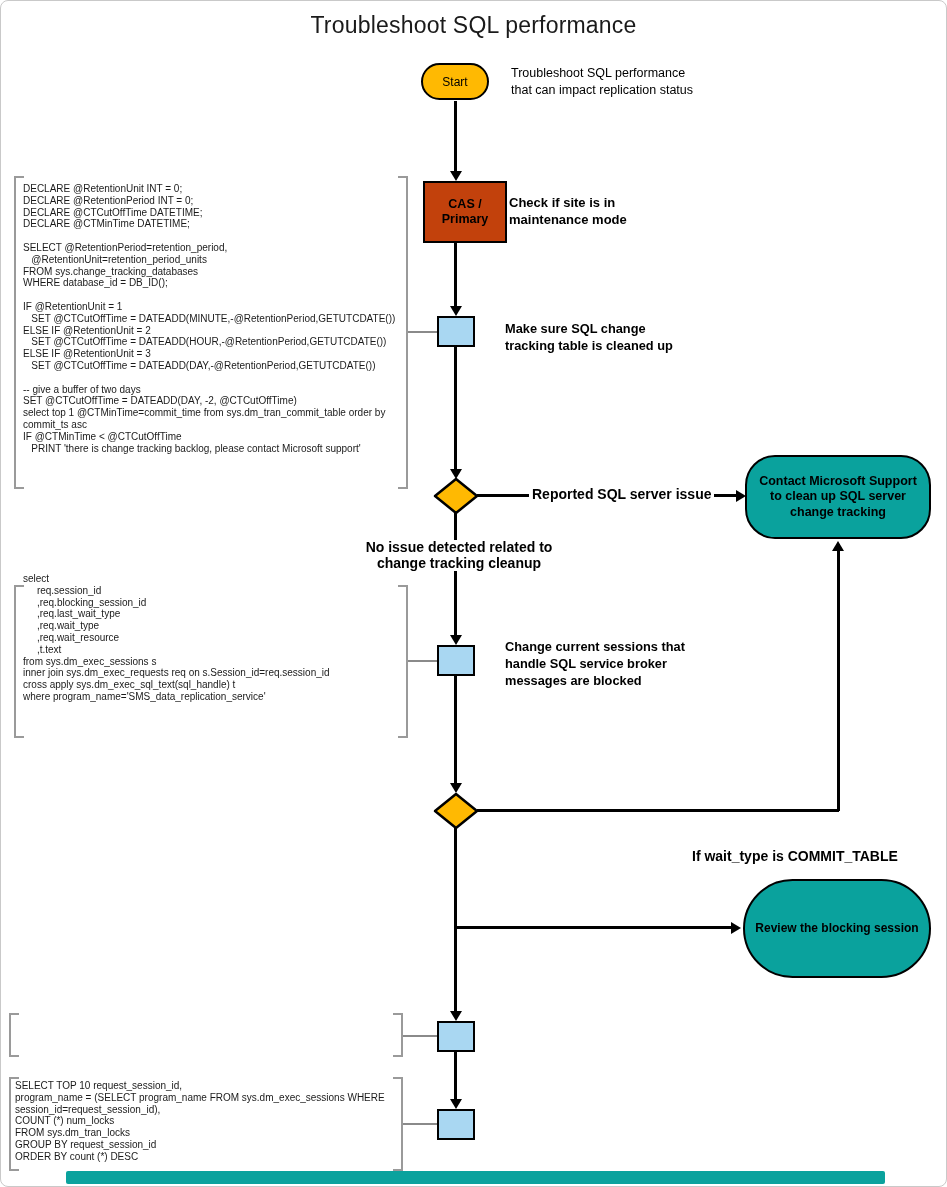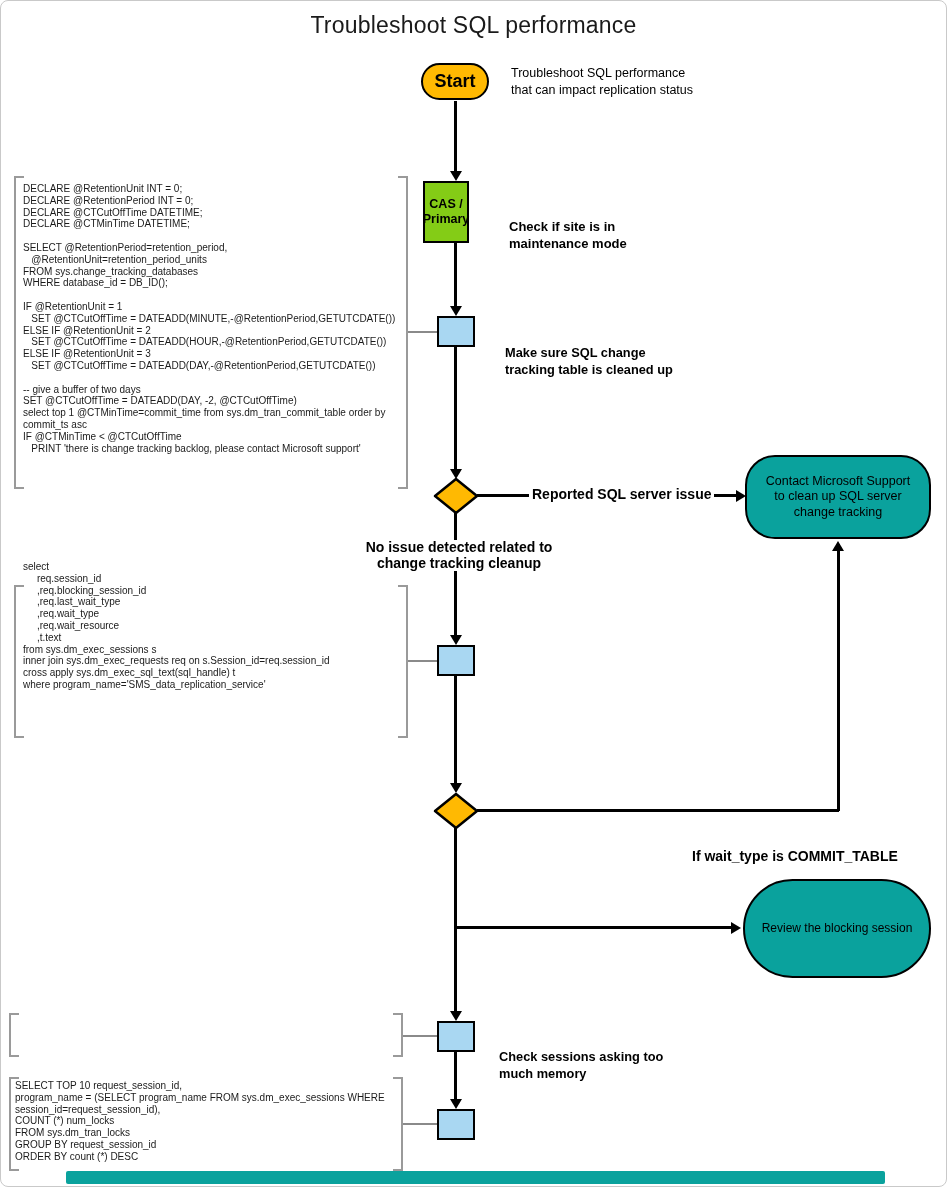--- a/index.html
+++ b/index.html
@@ -7,38 +7,38 @@
     position:relative;width:945px;height:1185px;margin:0;
     background:#fff;border:1px solid #c9c9c9;border-radius:8px;
     font-family:"Liberation Sans",sans-serif;color:#000;overflow:hidden;
   }
   .title{
     position:absolute;left:0;top:11px;width:100%;text-align:center;
     font-size:23px;font-weight:400;color:#1a1a1a;letter-spacing:.2px;
   }
   .node{position:absolute;display:flex;align-items:center;justify-content:center;
     border:2.5px solid #000;box-sizing:border-box;text-align:center;}
-  .start{border-radius:19px;font-weight:bold;font-size:18px;}
+  .start{border-radius:19px;font-weight:normal;font-size:12px;}
   .proc{font-weight:bold;font-size:12.5px;line-height:15px;white-space:pre-line;}
   .smallbox{border:2.5px solid #000;}
-  .terminal{font-weight:normal;font-size:12.5px;line-height:15.5px;white-space:pre-line;}
+  .terminal{font-weight:bold;font-size:12.5px;line-height:15.5px;white-space:pre-line;}
   .vline,.hline{position:absolute;background:#000;}
   .vline{width:3px;}
   .hline{height:3px;}
   .gline{position:absolute;background:#8a8a8a;height:2px;}
   .arr-d{position:absolute;width:0;height:0;
     border-left:6px solid transparent;border-right:6px solid transparent;border-top:10px solid #000;}
   .arr-r{position:absolute;width:0;height:0;
     border-top:6px solid transparent;border-bottom:6px solid transparent;border-left:10px solid #000;}
   .arr-u{position:absolute;width:0;height:0;
     border-left:6px solid transparent;border-right:6px solid transparent;border-bottom:10px solid #000;}
   .brkL{position:absolute;width:10px;border:2px solid #9a9a9a;border-right:none;box-sizing:border-box;}
   .brkR{position:absolute;width:10px;border:2px solid #9a9a9a;border-left:none;box-sizing:border-box;}
   .code{position:absolute;font-size:10px;line-height:11.8px;white-space:pre;color:#1a1a1a;}
-  .note{position:absolute;font-weight:bold;font-size:12.8px;line-height:17px;white-space:pre-line;margin-top:24px;}
+  .note{position:absolute;font-weight:bold;font-size:12.8px;line-height:17px;white-space:pre-line;}
   .note-normal{position:absolute;font-weight:400;font-size:12.5px;line-height:17px;white-space:pre-line;}
   .elabel{position:absolute;font-weight:bold;font-size:14px;line-height:15.5px;
     background:#fff;white-space:pre-line;padding:0 3px;}
   .elabel.center{text-align:center;}
   .footerbar{position:absolute;border-radius:2px;}
 </style>
 </head>
 <body>
 
 <div class="canvas">
@@ -93,21 +93,21 @@
 -- give a buffer of two days
 SET @CTCutOffTime = DATEADD(DAY, -2, @CTCutOffTime)
 select top 1 @CTMinTime=commit_time from sys.dm_tran_commit_table order by
 commit_ts asc
 IF @CTMinTime &lt; @CTCutOffTime
    PRINT 'there is change tracking backlog, please contact Microsoft support'</div>
 
   <div class="brkL" style="left:13px;top:584px;height:153px"></div>
   <div class="brkR" style="left:397px;top:584px;height:153px"></div>
   <div class="gline" style="left:407px;top:659px;width:29px"></div>
-  <div class="code" style="left:22px;top:560px">select
+  <div class="code" style="left:22px;top:572px">select
      req.session_id
      ,req.blocking_session_id
      ,req.last_wait_type
      ,req.wait_type
      ,req.wait_resource
      ,t.text
 from sys.dm_exec_sessions s
 inner join sys.dm_exec_requests req on s.Session_id=req.session_id
 cross apply sys.dm_exec_sql_text(sql_handle) t
 where program_name='SMS_data_replication_service'</div>
@@ -124,21 +124,21 @@
 session_id=request_session_id),
 COUNT (*) num_locks
 FROM sys.dm_tran_locks
 GROUP BY request_session_id
 ORDER BY count (*) DESC</div>
 
   <div class="node start" style="left:420px;top:62px;width:68px;height:37px;background:#FFB902">
     <span>Start</span>
   </div>
 
-  <div class="node proc" style="left:422px;top:180px;width:46px;height:62px;background:#84cc16">
+  <div class="node proc" style="left:422px;top:180px;width:84px;height:62px;background:#c2410c">
     <span style="white-space:pre-line">CAS /
 Primary</span>
   </div>
 
   <div class="node smallbox" style="left:436px;top:315px;width:38px;height:31px;background:#A9D7F2"></div>
 
   <svg style="position:absolute;left:432px;top:476px" width="46" height="38">
     <polygon points="23,2 44,19 23,36 2,19" fill="#FFB902" stroke="#000" stroke-width="2.5" stroke-linejoin="round"></polygon>
   </svg>
 
@@ -166,18 +166,19 @@
   <div class="elabel center" style="left:340px;top:539px;width:230px">No issue detected related to
 change tracking cleanup</div>
   <div class="elabel" style="left:688px;top:848px">If wait_type is COMMIT_TABLE</div>
 
   <div class="note-normal" style="left:510px;top:64px">Troubleshoot SQL performance
 that can impact replication status</div>
   <div class="note" style="left:508px;top:193px;font-size:13px">Check if site is in
 maintenance mode</div>
   <div class="note" style="left:504px;top:319px">Make sure SQL change
 tracking table is cleaned up</div>
-  <div class="note" style="left:498px;top:1023px">Check sessions asking too
-much memory</div>
+  <div class="note" style="left:504px;top:637px">Change current sessions that
+handle SQL service broker
+messages are blocked</div>
 
   <div class="footerbar" style="left:65px;top:1170px;width:819px;height:13px;background:#0AA29D"></div>
 
 </div>
 
 </body></html>

